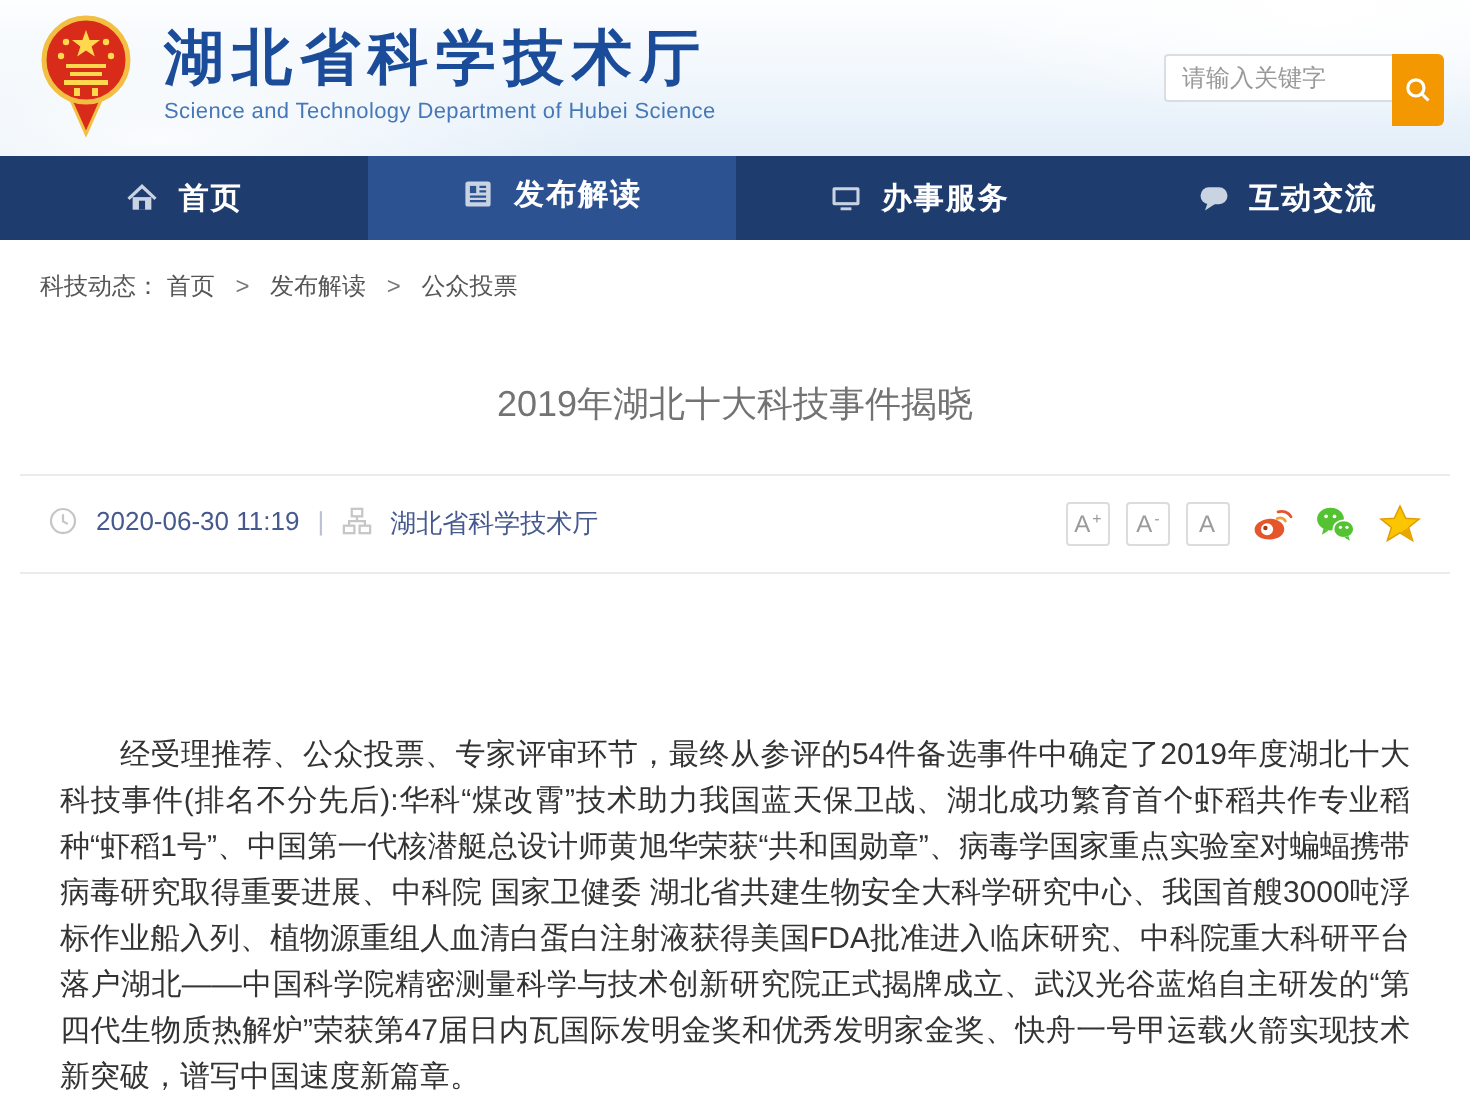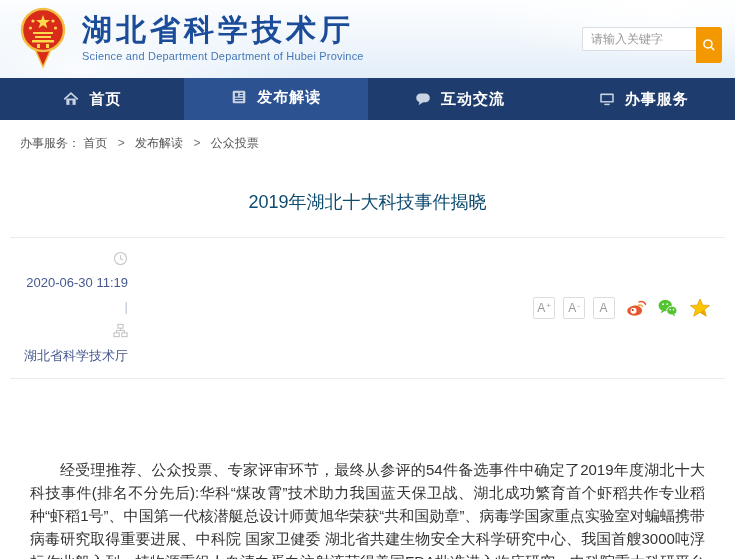--- a/index.html
+++ b/index.html
@@ -37,26 +37,26 @@
     color:#fff;font-size:15px;font-weight:bold;cursor:pointer;letter-spacing:1px;
   }
   .nav-item.active{height:46px;background:#2c5292;}
   .nav-icon{display:flex;align-items:center;}
   
   .breadcrumb{padding:15px 20px 0;font-size:12px;color:#555;}
   .breadcrumb a{color:#555;text-decoration:none;cursor:pointer;}
   .breadcrumb .sep{margin:0 7px;color:#777;}
   
   .article-title{
-    margin:37px 0 0;text-align:center;font-size:18px;font-weight:500;color:#0c4a6e;line-height:26px;
+    margin:37px 0 0;text-align:center;font-size:18px;font-weight:500;color:#737373;line-height:26px;
   }
   .rule{border-top:1px solid #ebebeb;margin:0 10px;}
   .rule.top{margin-top:22px;}
   .meta-row{display:flex;justify-content:space-between;align-items:center;padding:13px 24px;}
-  .meta-left{display:flex;align-items:flex-end;gap:9px;font-size:13px;color:#46598e;flex-direction:column;}
+  .meta-left{display:flex;align-items:flex-start;gap:9px;font-size:13px;color:#46598e;}
   .meta-left .pipe{color:#b9c1d2;}
   .meta-right{display:flex;align-items:center;gap:8px;}
   .font-btn{
     width:22px;height:22px;border:1px solid #dcdcdc;border-radius:2px;background:#fff;color:#9a9a9a;
     font-size:12px;line-height:1;display:flex;align-items:flex-start;justify-content:center;
     padding-top:4px;box-sizing:border-box;cursor:pointer;font-family:"Liberation Sans",sans-serif;
   }
   .font-btn sup{font-size:8px;line-height:1;margin-left:1px;}
   .share-icon{display:flex;align-items:center;cursor:pointer;margin-left:2px;}
   .article-body{
@@ -79,21 +79,21 @@
       <circle cx="35.5" cy="21" r="1.6" fill="#ffd84d"></circle>
       <rect x="13" y="25" width="20" height="2" fill="#ffd84d"></rect>
       <rect x="15" y="29" width="16" height="2" fill="#ffd84d"></rect>
       <rect x="12" y="33" width="22" height="2.5" fill="#ffd84d"></rect>
       <rect x="17" y="37" width="3" height="4" fill="#ffd84d"></rect>
       <rect x="26" y="37" width="3" height="4" fill="#ffd84d"></rect>
     </svg>
   </div>
   <div class="brand">
     <div class="brand-title">湖北省科学技术厅</div>
-    <div class="brand-subtitle">Science and Department Department of Hubei Province</div>
+    <div class="brand-subtitle">Science and Technology Department of Hubei Science</div>
   </div>
   <div class="search">
     <input class="search-input" placeholder="请输入关键字" style="">
     <button class="search-btn">
       <span style="display:flex;">
         <svg width="14" height="14" viewBox="0 0 16 16" fill="none" stroke="#fff" stroke-width="1.8">
           <circle cx="6.8" cy="6.8" r="4.6"></circle>
             <path d="M10.3 10.3 L14 14"></path>
         </svg>
       </span>
@@ -118,40 +118,40 @@
         <rect x="3" y="3" width="14" height="14" rx="1.5" fill="#c9d3e2"></rect>
         <rect x="5.5" y="5.5" width="3.5" height="4" fill="#2c5292"></rect>
         <path d="M10.8 6 H14.5 M10.8 8.5 H14.5 M5.5 11.5 H14.5 M5.5 14 H14.5" stroke="#2c5292" stroke-width="1.2"></path>
       </svg>
     </span>
     <span>发布解读</span>
   </div>
   <div class="nav-item">
     <span class="nav-icon">
       <svg width="18" height="18" viewBox="0 0 20 20">
-        <rect x="2.5" y="4" width="15" height="9.5" rx="4.7" fill="#c9d3e2"></rect>
-        <path d="M6.5 12.5 L5 17 L11 13 Z" fill="#c9d3e2"></path>
-      </svg>
-    </span>
-    <span>互动交流</span>
-  </div>
-  <div class="nav-item">
-    <span class="nav-icon">
-      <svg width="18" height="18" viewBox="0 0 20 20">
         <rect x="2.5" y="4" width="15" height="10" rx="1" fill="#c9d3e2"></rect>
         <rect x="4.2" y="5.7" width="11.6" height="6.6" fill="#1e3c6d"></rect>
         <rect x="7" y="15.2" width="6" height="1.6" fill="#c9d3e2"></rect>
       </svg>
     </span>
     <span>办事服务</span>
   </div>
+  <div class="nav-item">
+    <span class="nav-icon">
+      <svg width="18" height="18" viewBox="0 0 20 20">
+        <rect x="2.5" y="4" width="15" height="9.5" rx="4.7" fill="#c9d3e2"></rect>
+        <path d="M6.5 12.5 L5 17 L11 13 Z" fill="#c9d3e2"></path>
+      </svg>
+    </span>
+    <span>互动交流</span>
+  </div>
 </nav>
 
 <div class="breadcrumb">
-  <span>办事服务：</span>
+  <span>科技动态：</span>
   <a>首页</a>
   <span class="sep">&gt;</span>
   <a>发布解读</a>
   <span class="sep">&gt;</span>
   <a>公众投票</a>
 </div>
 
 <main>
   <h1 class="article-title">2019年湖北十大科技事件揭晓</h1>
   <div class="rule top"></div>

